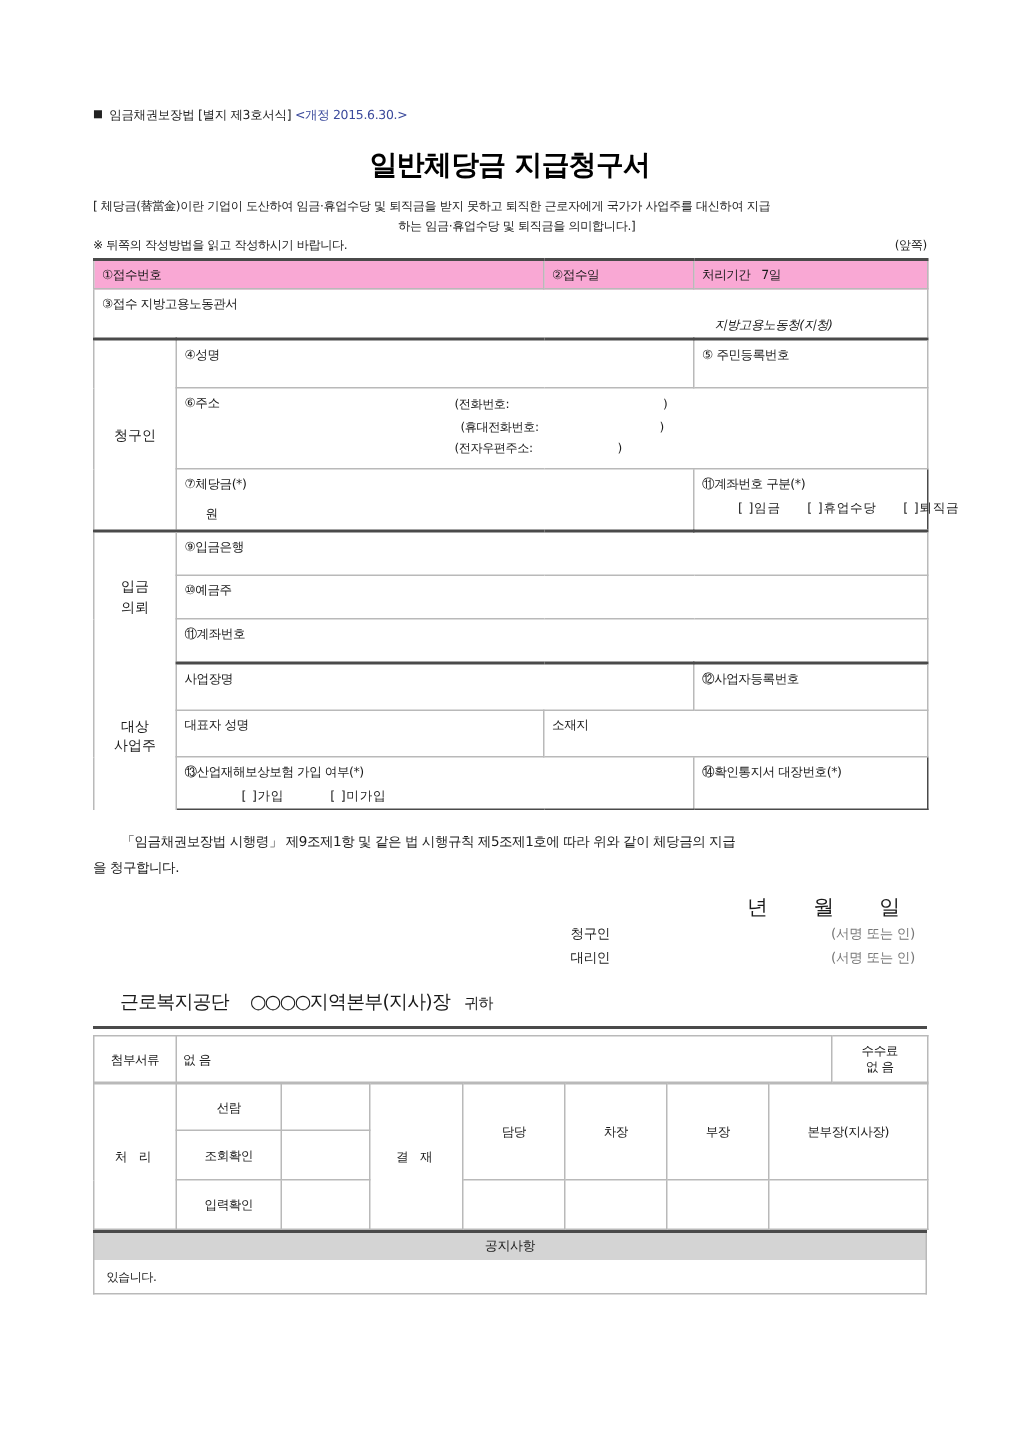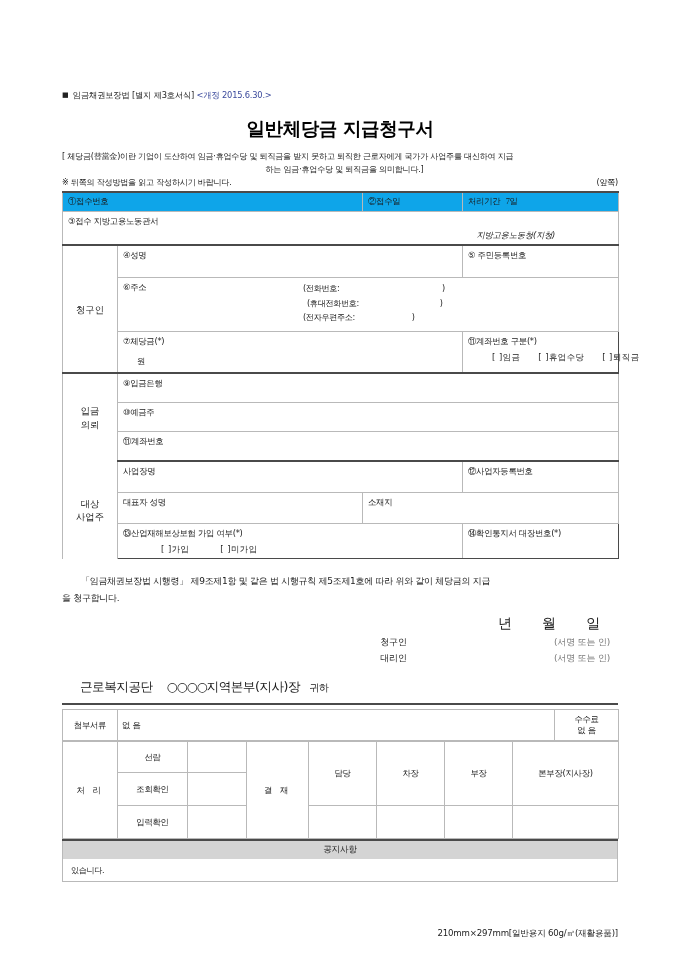--- a/index.html
+++ b/index.html
@@ -17,21 +17,21 @@
     position: relative;
     width: 680px;
     height: 962px;
     background: #ffffff;
     overflow: hidden;
     box-sizing: border-box;
   }
   #sheet {
     position: absolute;
     left: 62px;
-    top: 90px;
+    top: 71px;
     width: 556px;
   }
 
   
   .form-meta {
     font-size: 8.3px;
     letter-spacing: -0.2px;
     line-height: 1.4;
     color: #222;
     margin-bottom: 14px;
@@ -83,21 +83,21 @@
     font-size: 8.4px;
     letter-spacing: -0.3px;
     color: #1a1a1a;
   }
   table.frm td {
     border: 0.7px solid #b9b9b9;
     padding: 3px 5px;
     vertical-align: top;
     line-height: 1.45;
   }
-  .shade { background: #0ea5e9; font-family: Liberation Serif, serif; }
+  .shade { background: #f9a8d4; }
   .rt  { text-align: right; font-style: italic; }
 
   .tb-top    { border-top: 2.1px solid #4a4a4a !important; }
   .tb-bot    { border-bottom: 2.1px solid #4a4a4a !important; }
   .tb-dbl-b  { border-bottom: 2.1px solid #4a4a4a !important; }
   .bold-box  { border: 1.4px solid #4a4a4a !important; }
   .notop     { border-top: none !important; }
   .nobot     { border-bottom: none !important; }
 
   .sideLbl {
@@ -483,16 +483,15 @@
       </tr>
     </tbody>
       </table>
 
     <div style="border-top:2.1px solid #4a4a4a"></div>
     <div class="notice-hd">공지사항</div>
     <div class="notice-body">
       <span>있습니다.</span>
     </div>
 
-    <div class="paper-spec">210mm×297mm[일반용지 60g/㎡(재활용품)]</div>
 
   </div>
 </div>
 
 </body></html>

